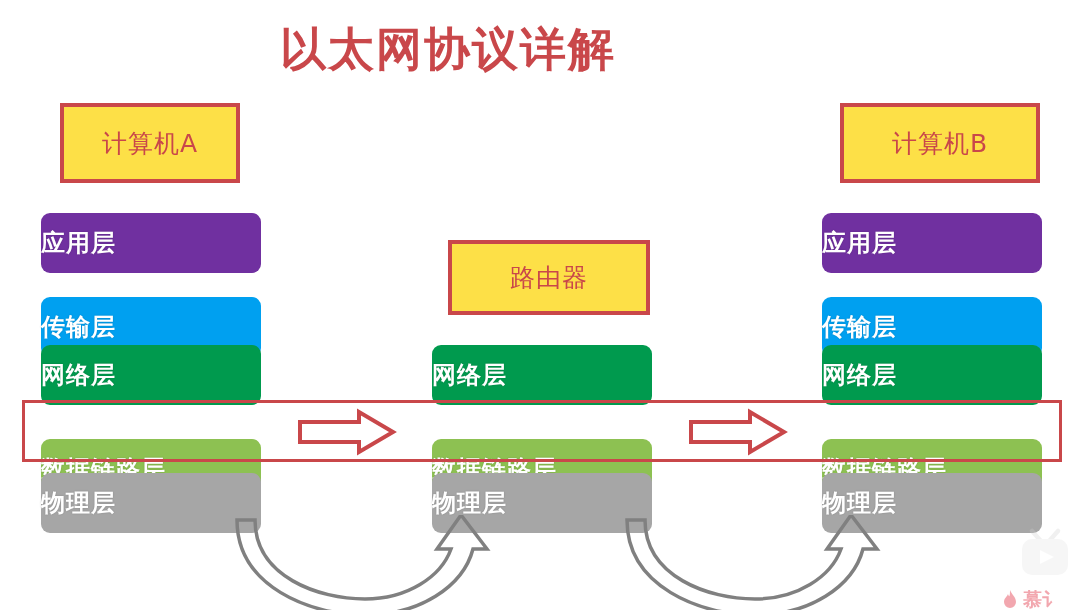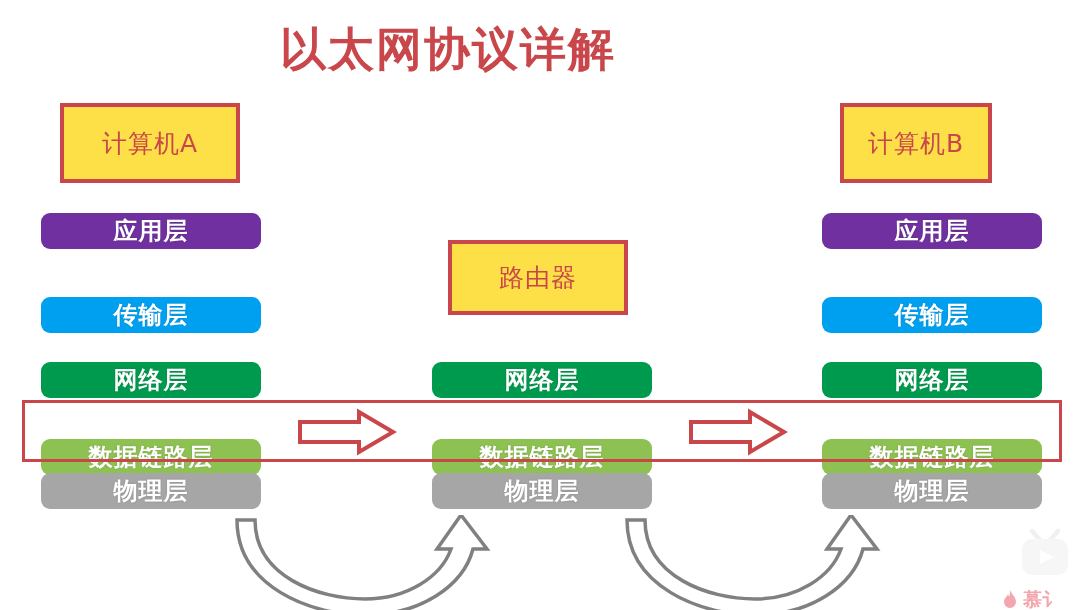--- a/index.html
+++ b/index.html
@@ -45,47 +45,46 @@
     background: #fde047;
     color: #C9474A;
     font-size: 25px;
     display: flex;
     align-items: center;
     justify-content: center;
     letter-spacing: 1px;
     white-space: nowrap;
   }
   #host-a   { left: 60px;  top: 103px; width: 180px; height: 80px; }
-  #host-b   { left: 840px; top: 103px; width: 152px; height: 80px; }
-  #router   { left: 448px; top: 240px; width: 180px; height: 75px; }
+  #host-b   { left: 840px; top: 103px; width: 200px; height: 80px; }
+  #router   { left: 448px; top: 240px; width: 202px; height: 75px; }
 
   
   .layer {
     position: absolute;
     box-sizing: border-box;
     width: 220px;
-    height: 36px;
+    height: 60px;
     border-radius: 9px;
     display: flex;
     align-items: center;
-    justify-content: center;
     color: #ffffff;
     font-size: 24px;
     font-weight: bold;
     letter-spacing: 1px;
     white-space: nowrap;
     text-shadow: 0 0 2px rgba(0,0,0,0.18);
   }
   .col-left   { left: 41px; }
   .col-center { left: 432px; }
   .col-right  { left: 822px; }
 
   .row-app  { top: 213px; }
   .row-tran { top: 279px; margin-top: 18px; }
-  .row-net  { top: 362px; }
+  .row-net  { top: 345px; }
   .row-link { top: 409px; margin-top: 30px; }
   .row-phy  { top: 473px; }
 
   
   #link-band {
     position: absolute;
     box-sizing: border-box;
     left: 22px;
     top: 400px;
     width: 1040px;

